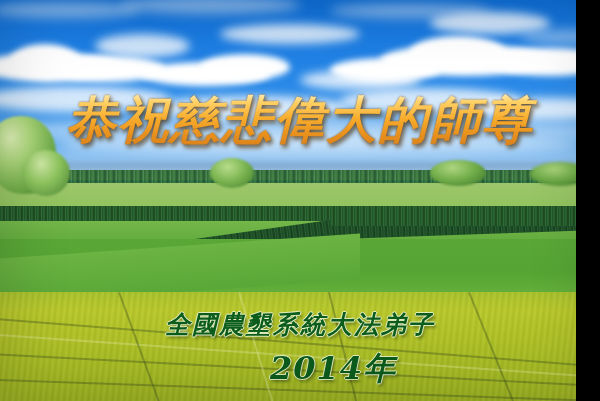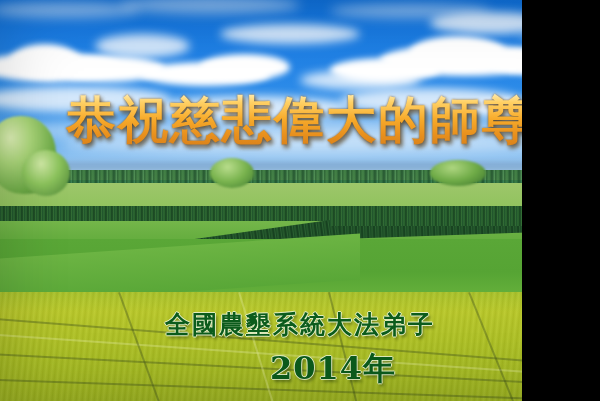--- a/index.html
+++ b/index.html
@@ -1,21 +1,22 @@
 <!DOCTYPE html>
 <html><head>
 <meta charset="utf-8">
 <style>
   html,body{margin:0;padding:0;background:#000;}
   #card{
     position:relative;
-    width:522px;height:401px;
+    width:576px;height:401px;
     overflow:hidden;
     font-family:"DejaVu Sans","Liberation Sans",sans-serif;
     background:#1a7fe0;
+    font-style:italic;
   }
 
   
   .sky{
     position:absolute;left:0;top:0;width:600px;height:180px;
     background:
       linear-gradient(to bottom,
         #0f6fd8 0%,
         #1b7ce2 22%,
         #2b8ae8 48%,

